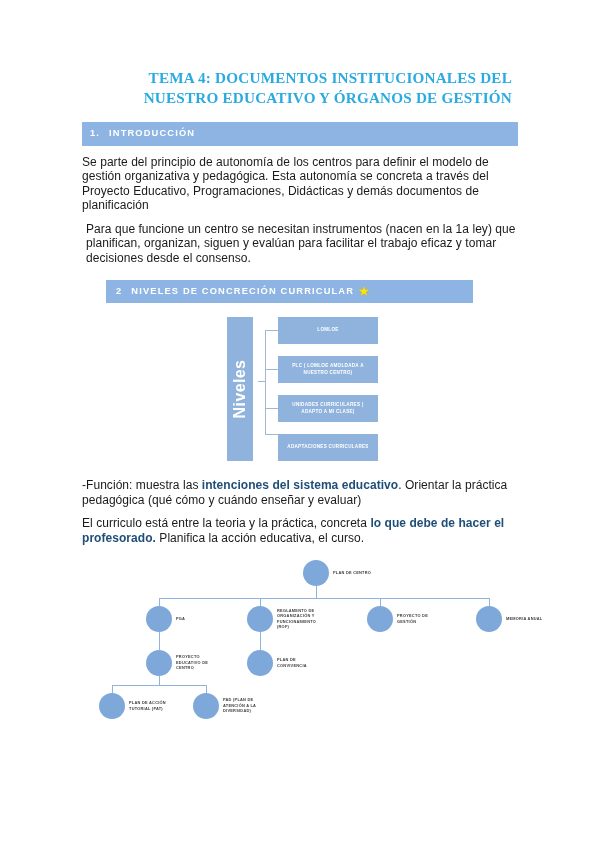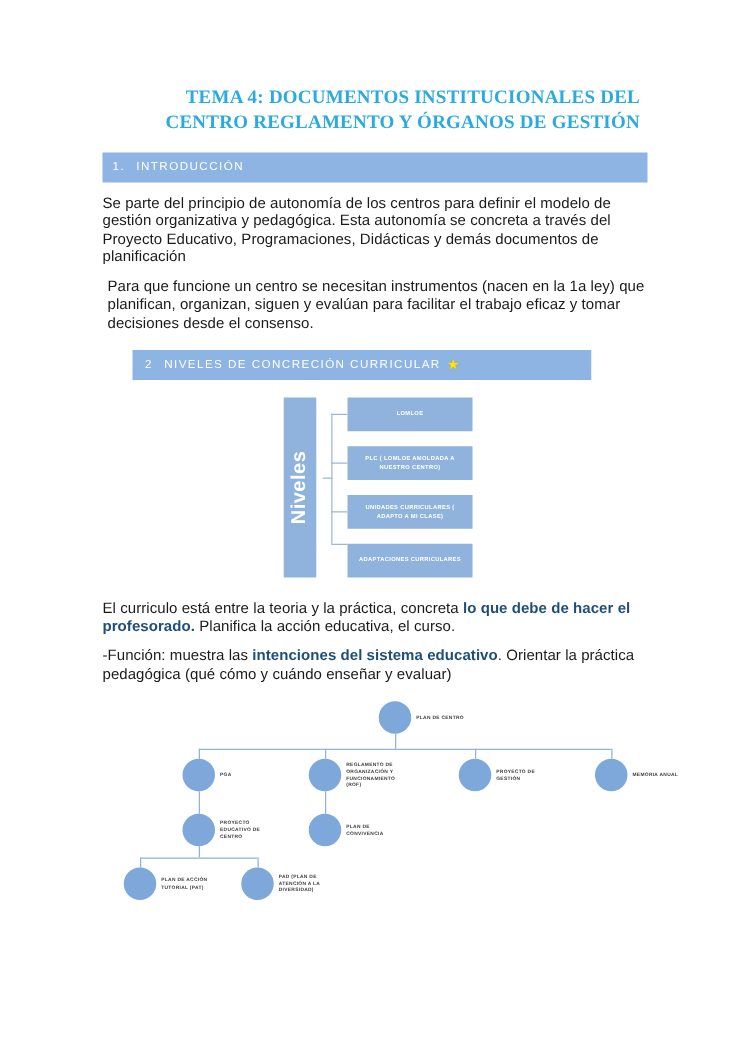--- a/index.html
+++ b/index.html
@@ -41,21 +41,21 @@
     margin: 0 0 14px 0;
     padding: 0 6px;
   }
   .doc-title .l2 { display: block; }
 
   
   .sec-bar {
     background: #8DB4E2;
     color: #ffffff;
     font-size: 9.3px;
-    font-weight: normal;
+    font-weight: bold;
     letter-spacing: 1.15px;
     padding: 5px 2px 5px 8px;
     line-height: 13.5px;
     box-sizing: border-box;
   }
   .sec-bar.indent {
     margin-left: 24px;
     width: 367px;
     padding-left: 10px;
   }
@@ -200,21 +200,21 @@
   .edge.v { width: 1.2px; }
 </style>
 </head>
 <body>
 
 <div class="page">
   <div class="content">
 
     <h1 class="doc-title">
       <span>TEMA 4: DOCUMENTOS INSTITUCIONALES DEL</span>
-      <span class="l2">CENTRO REGLAMENTO Y ÓRGANOS DE GESTIÓN</span>
+      <span class="l2">NUESTRO EDUCATIVO Y ÓRGANOS DE GESTIÓN</span>
     </h1>
 
     <div class="sec-bar">
       <span class="num">1.</span><span>INTRODUCCIÓN</span>
     </div>
     <p class="para">Se parte del principio de autonomía de los centros para definir el modelo de gestión organizativa y pedagógica. Esta autonomía se concreta a través del Proyecto Educativo, Programaciones, Didácticas y demás documentos de planificación</p>
     <p class="para indent1">Para que funcione un centro se necesitan instrumentos (nacen en la 1a ley) que planifican, organizan, siguen y evalúan para facilitar el trabajo eficaz y tomar decisiones desde el consenso.</p>
 
     <div class="sec-bar indent" style="margin-top:14px;">
       <span class="num">2</span><span>NIVELES DE CONCRECIÓN CURRICULAR</span><span class="star">★</span>
@@ -233,22 +233,22 @@
         <div class="stub"></div>
       </div>
       <div class="nv-boxes">
         <div class="nv-box">LOMLOE</div>
         <div class="nv-box">PLC ( LOMLOE AMOLDADA A NUESTRO CENTRO)</div>
         <div class="nv-box">UNIDADES CURRICULARES ( ADAPTO A MI CLASE)</div>
         <div class="nv-box">ADAPTACIONES CURRICULARES</div>
       </div>
     </div>
 
+    <p class="para"><span>-Función: muestra las </span><span class="hl">intenciones del sistema educativo</span><span>. Orientar la práctica pedagógica (qué cómo y cuándo enseñar y evaluar)</span></p>
     <p class="para"><span>El curriculo está entre la teoria y la práctica, concreta </span><span class="hl">lo que debe de hacer el profesorado.</span><span> Planifica la acción educativa, el curso.</span></p>
-    <p class="para"><span>-Función: muestra las </span><span class="hl">intenciones del sistema educativo</span><span>. Orientar la práctica pedagógica (qué cómo y cuándo enseñar y evaluar)</span></p>
 
 
     <div class="tree-wrap">
 
       <div class="edge v" style="left:234px; top:30px; height:12px;"></div>
       <div class="edge h" style="left:77px; top:42px; width:330px;"></div>
       <div class="edge v" style="left:77px; top:42px; height:8px;"></div>
       <div class="edge v" style="left:178px; top:42px; height:8px;"></div>
       <div class="edge v" style="left:298px; top:42px; height:8px;"></div>
       <div class="edge v" style="left:407px; top:42px; height:8px;"></div>

